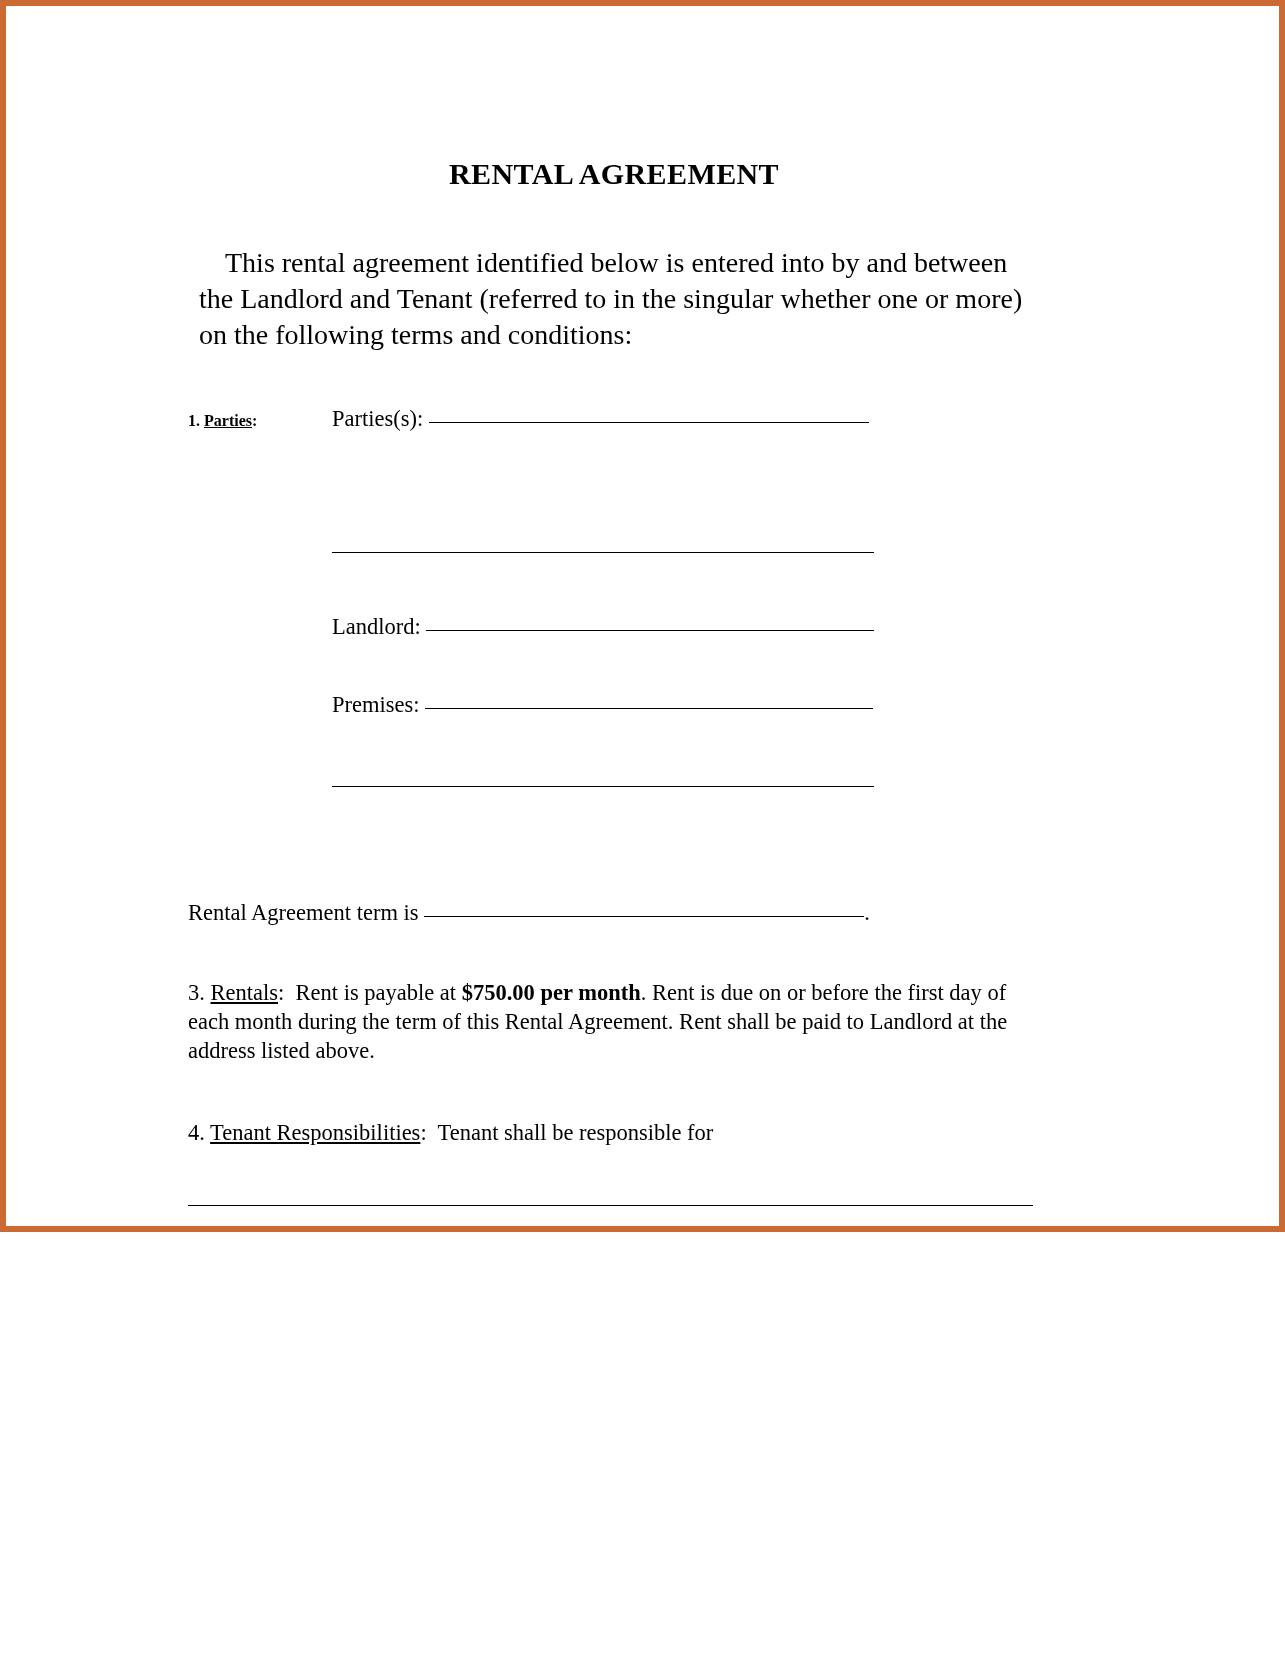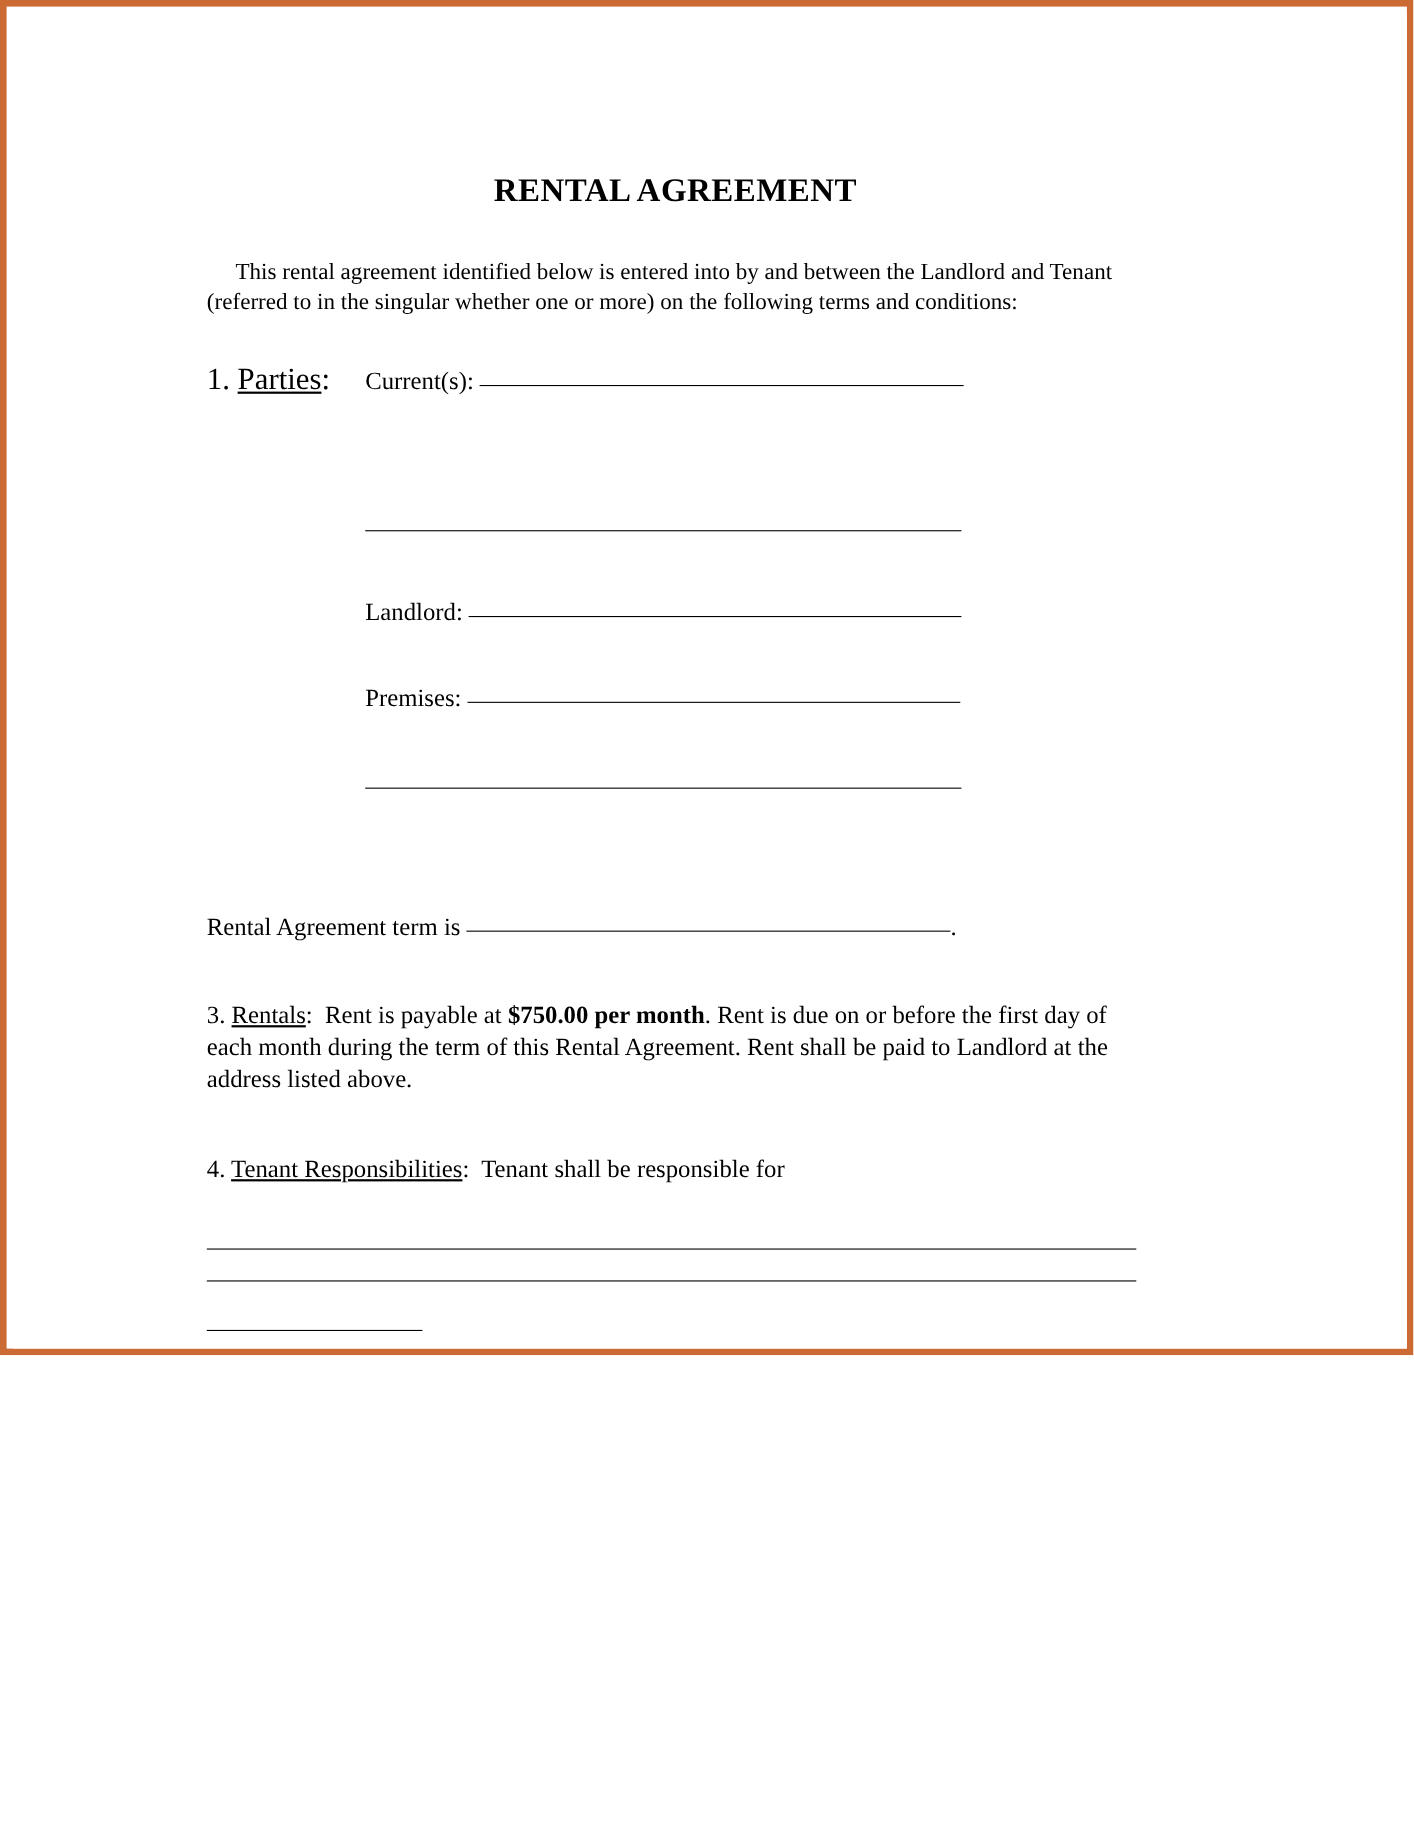--- a/index.html
+++ b/index.html
@@ -42,23 +42,23 @@
     font-weight: bold;
     text-align: center;
     letter-spacing: 0.4px;
     margin: 0;
     padding-top: 145px;
     line-height: 1.1;
   }
 
   
   .intro {
-    font-size: 21px;
+    font-size: 28px;
     line-height: 1.29;
-    margin: 0;
+    margin: 11px;
     padding-top: 44px;
     text-indent: 26px;
     text-align: left;
   }
 
   
   .sec {
     font-size: 22.5px;
     line-height: 1.29;
     margin: 0;
@@ -72,21 +72,22 @@
     padding-top: 42px;
     position: relative;
   }
   .parties-row {
     display: flex;
     align-items: baseline;
   }
   .parties-tag {
     width: 144px;
     flex: 0 0 144px;
-    font-size: 28px;
+    font-size: 16px;
+    font-weight: bold;
   }
   .parties-field {
     flex: 1 1 auto;
     font-size: 22.5px;
     white-space: nowrap;
   }
   .rule {
     display: inline-block;
     border-bottom: 1.6px solid #000;
     vertical-align: baseline;
@@ -153,21 +154,21 @@
     <div class="content">
 
       <h1 class="doc-title">RENTAL AGREEMENT</h1>
 
       <p class="intro">This rental agreement identified below is entered into by and between the Landlord and Tenant (referred to in the singular whether one or more) on the following terms and conditions:</p>
 
       <div class="parties">
 
         <div class="parties-row">
           <div class="parties-tag"><span>1.</span> <span class="u">Parties</span><span>:</span></div>
-          <div class="parties-field"><span>Current(s):</span> <span class="rule" style="width:440px"></span></div>
+          <div class="parties-field"><span>Parties(s):</span> <span class="rule" style="width:440px"></span></div>
         </div>
 
         <div class="gap-row"></div>
 
 
         <div class="gap-row"></div>
 
         <div class="parties-row">
           <div class="parties-tag"></div>
           <div class="parties-field"><span class="rule" style="width:542px"></span></div>

